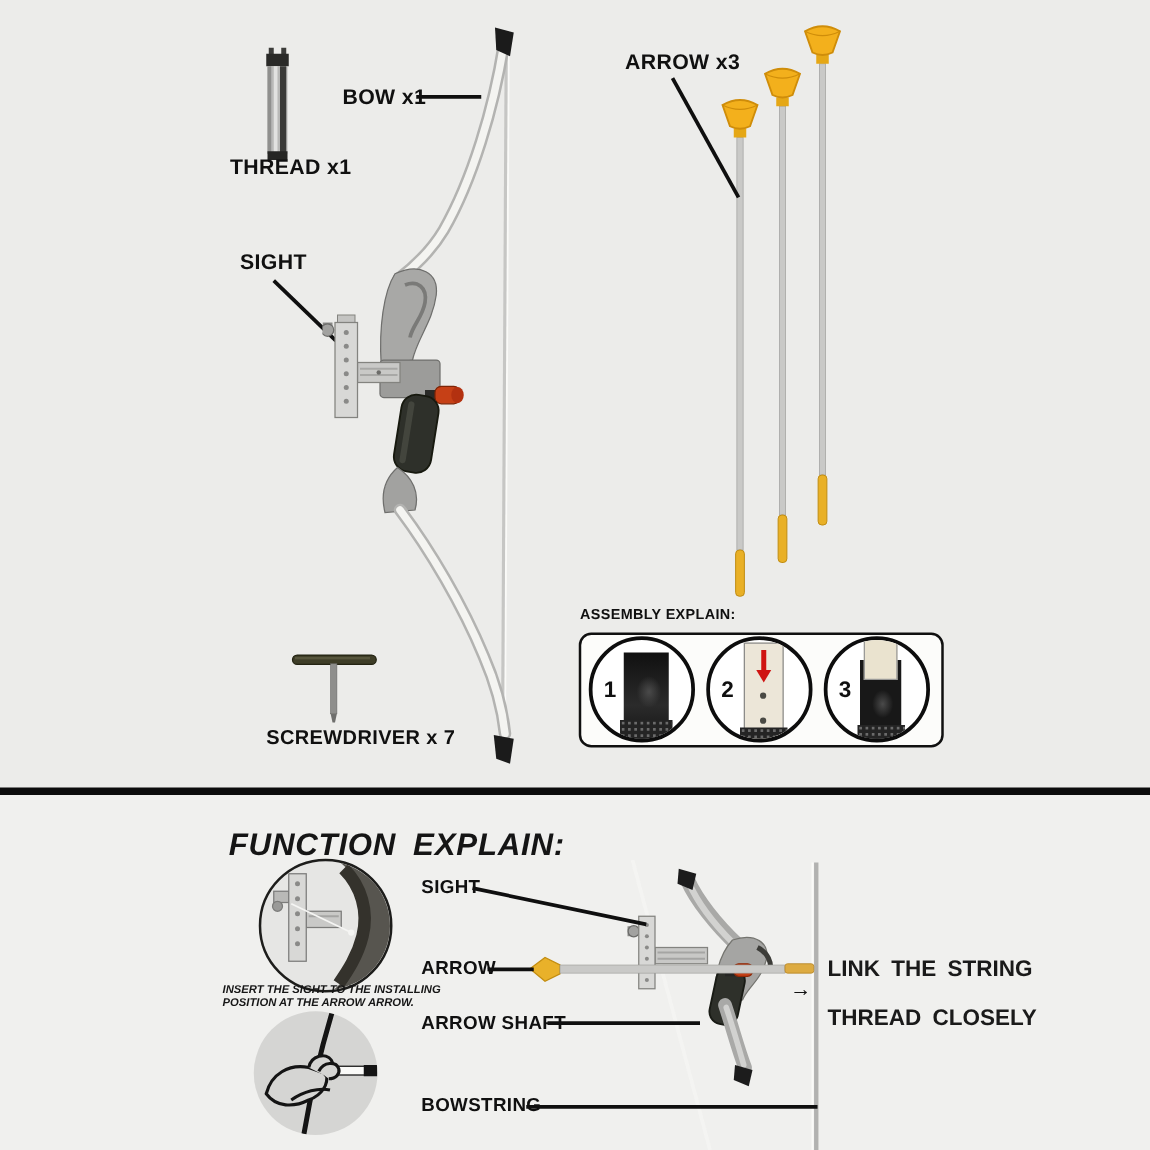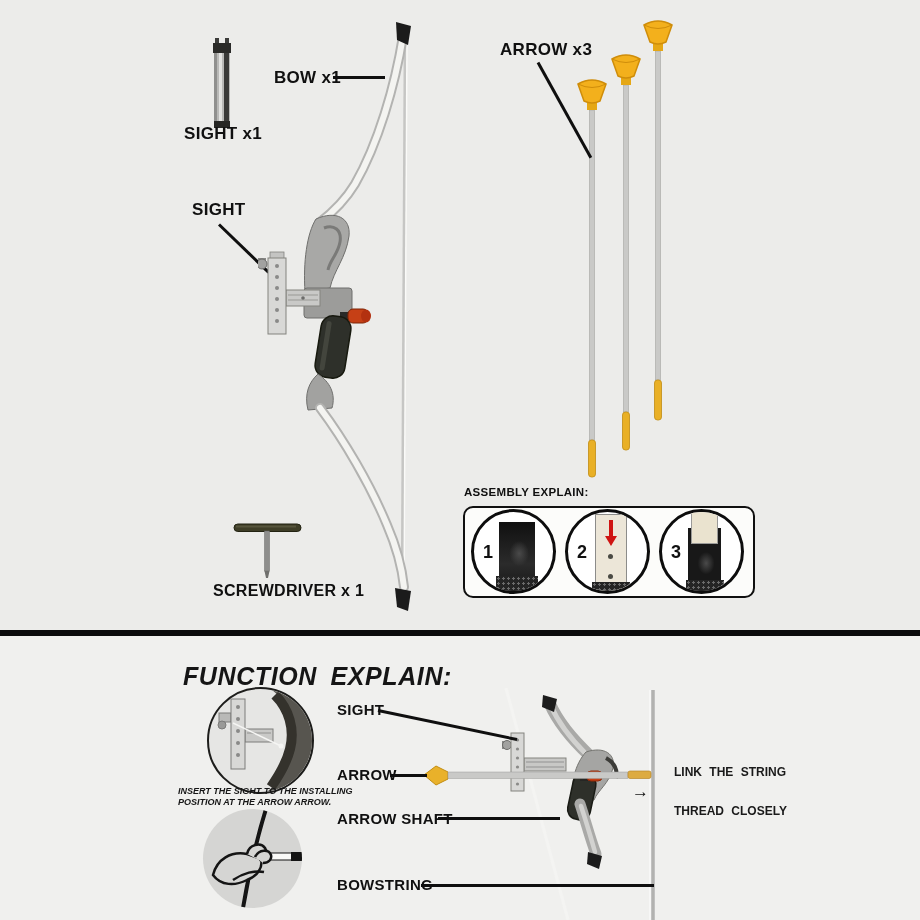--- a/index.html
+++ b/index.html
@@ -18,22 +18,22 @@
            font-style:italic;color:#151515;letter-spacing:.6px;word-spacing:6px;margin-top:11px;}
   .assembly-box{position:absolute;left:463px;top:506px;width:292px;height:92px;
                 background:#fcfcfa;border:2.5px solid #101010;border-radius:10px;box-sizing:border-box;}
   .step-circle{position:absolute;top:509px;width:85px;height:85px;border-radius:50%;
                background:#ffffff;border:3px solid #0d0d0d;box-sizing:border-box;overflow:hidden;}
   .step-num{position:absolute;left:9px;top:50%;transform:translateY(-50%);
             font-size:18px;font-weight:700;color:#101010;}
   .inset{position:absolute;border-radius:50%;overflow:hidden;}
   .note{position:absolute;left:178px;top:786px;font-size:9px;line-height:10.5px;
         font-weight:700;color:#161616;font-style:italic;}
-  .link-note{position:absolute;left:662px;font-size:12px;font-weight:700;color:#1a1a1a;
-             word-spacing:4px;white-space:nowrap;margin-left:12px;}
+  .link-note{position:absolute;left:662px;font-size:18px;font-weight:700;color:#1a1a1a;
+             word-spacing:4px;white-space:nowrap;}
   .arrow-glyph{position:absolute;left:632px;top:782px;font-size:17px;font-weight:700;color:#111;}
   .sp-dark{position:absolute;background:#161616;}
   .speckle{position:absolute;background-color:#242424;
            background-image:radial-gradient(#6b6b6b 1px, transparent 1.4px);background-size:5px 5px;}
 </style>
 </head>
 <body>
 
 <div class="stage">
 
@@ -42,21 +42,21 @@
     <svg class="abs" style="left:205px;top:38px" width="34" height="92" viewBox="0 0 34 92">
       <rect x="10" y="0" width="4" height="6" fill="#3c3c3a"></rect>
       <rect x="20" y="0" width="4" height="6" fill="#3c3c3a"></rect>
       <rect x="8" y="5" width="18" height="10" fill="#2a2a28"></rect>
       <rect x="9" y="15" width="16" height="70" fill="#b9b9b7"></rect>
       <rect x="9" y="15" width="3" height="70" fill="#90908e"></rect>
       <rect x="19" y="15" width="5" height="70" fill="#3a3a38"></rect>
       <rect x="14" y="15" width="3" height="70" fill="#e2e2e0"></rect>
       <rect x="9" y="83" width="16" height="7" fill="#262624"></rect>
     </svg>
-    <div class="lbl lbl-big" style="left:184px;top:124px">SIGHT x1</div>
+    <div class="lbl lbl-big" style="left:184px;top:124px">THREAD x1</div>
 
     <div class="lbl lbl-big" style="left:274px;top:68px">BOW x1</div>
     <div class="leader" style="left:333px;top:76px;width:52px"></div>
 
     <div class="lbl lbl-big" style="left:192px;top:200px">SIGHT</div>
     <div class="leader" style="left:219px;top:223px;width:69px;transform:rotate(44deg)"></div>
 
     <svg class="abs" style="left:258px;top:12px" width="165" height="600" viewBox="0 0 165 600">
 
       <line x1="149" y1="20" x2="146" y2="583" stroke="#fafaf8" stroke-width="1.5"></line>
@@ -128,21 +128,21 @@
     </svg>
     <div class="lbl lbl-big" style="left:500px;top:40px">ARROW x3</div>
     <div class="leader" style="left:538px;top:61px;width:109px;transform:rotate(61deg)"></div>
 
     <svg class="abs" style="left:228px;top:516px" width="84" height="64" viewBox="0 0 84 64">
       <rect x="6" y="8" width="67" height="7.5" rx="3.8" fill="#3e3d27" stroke="#232312"></rect>
       <rect x="8" y="9.5" width="60" height="2" fill="#5c5b42" opacity=".8"></rect>
       <rect x="36.5" y="15" width="5" height="40" fill="#8e8e8c" stroke="#6a6a68" stroke-width=".5"></rect>
       <polygon points="36.5,55 41.5,55 40,62 38,62" fill="#6f6f6d"></polygon>
     </svg>
-    <div class="lbl lbl-mid" style="left:213px;top:582px">SCREWDRIVER x 1</div>
+    <div class="lbl lbl-mid" style="left:213px;top:582px">SCREWDRIVER x 7</div>
 
     <div class="lbl" style="left:464px;top:486px;font-size:11.5px">ASSEMBLY EXPLAIN:</div>
     <div class="assembly-box"></div>
 
     <div class="step-circle" style="left:471px">
       <div class="sp-dark" style="left:25px;top:10px;width:36px;height:70px;
            background:radial-gradient(14px 18px at 56% 45%, #4a4a4a, rgba(0,0,0,0) 70%),linear-gradient(180deg,#101010,#2b2b2b 60%,#151515)"></div>
       <div class="speckle" style="left:22px;top:64px;width:42px;height:16px"></div>
       <span class="step-num">1</span>
     </div>

